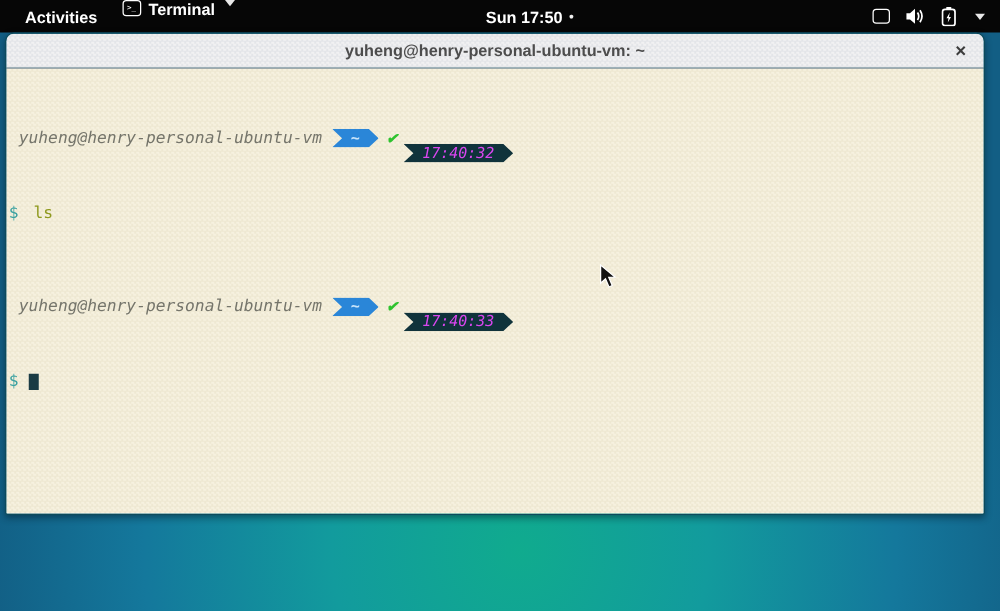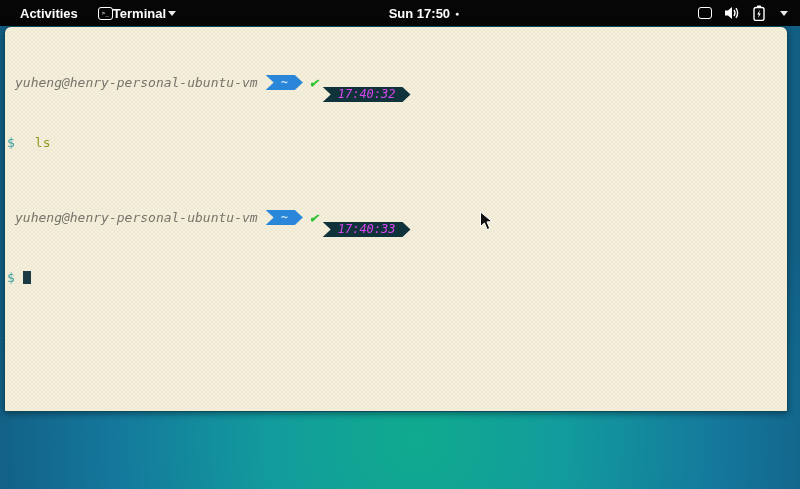--- a/index.html
+++ b/index.html
@@ -12,21 +12,21 @@
   }
 
   
   .topbar {
     position:absolute; left:0; top:0; width:800px; height:26px;
     background:#060606; color:#fff; display:flex; align-items:center;
     font-size:13px;
   }
   .topbar-left { display:flex; align-items:center; height:100%;margin-left:8px; }
   .activities { padding:0 12px; font-weight:600; height:100%; display:flex; align-items:center; cursor:pointer; }
-  .appmenu { display:flex; align-items:center; gap:0; padding:0 8px; height:100%; cursor:pointer; }
+  .appmenu { display:flex; gap:6px; padding:0 8px; height:100%; cursor:pointer; }
   .term-icon {
     width:15px; height:13px; border:1.5px solid #fff; border-radius:3px;
     display:flex; align-items:center; justify-content:center;
     font-family:"DejaVu Sans Mono", monospace; font-size:6px; line-height:1; color:#fff;
     letter-spacing:0;
   }
   .appmenu-label { font-weight:700; }
   .chevron-down {
     width:0; height:0; border-left:4px solid transparent; border-right:4px solid transparent;
     border-top:5px solid #e8e8e8; display:inline-block; margin-left:2px;
@@ -72,21 +72,21 @@
   .pl-seg {
     display:inline-flex; align-items:center; justify-content:center;
     height:15px; padding:0 15px;
     clip-path:polygon(0 0, calc(100% - 8px) 0, 100% 50%, calc(100% - 8px) 100%, 0 100%, 8px 50%);
     font-size:12px;
   }
   .seg-cwd { background:#2a86d8; color:#c8e4fa; margin-left:8px; font-weight:700; }
   .seg-time { background:#10333b; color:#d946ef;margin-top:24px; }
   .check-mark { color:#2ec32e; font-weight:700; margin:0 5px 0 7px; font-size:13px; }
   .dollar { color:#3aa1a1; }
-  .cmd-text { color:#8f9a20; margin-left:20px; }
+  .cmd-text { color:#8f9a20; margin-left:12px; }
   .dir-list { color:#2fa0a0; }
   .block-cursor { display:inline-block; width:8px; height:13px; background:#1a3b44; margin-left:8px; }
 
   
   .screen-glyph { width:14px; height:12px; border:1.5px solid #fff; border-radius:3px; }
 
   
   .mouse { position:absolute; left:479px; top:211px; pointer-events:none; }
 </style>
 </head>
@@ -123,20 +123,24 @@
         <rect x="4" y="0.5" width="4" height="2" rx="0.5" fill="#fff"></rect>
         <rect x="1" y="2.5" width="10" height="13" rx="2" fill="none" stroke="#fff" stroke-width="1.4"></rect>
         <polygon points="6.8,5 4.2,9.5 5.8,9.5 5.2,13 7.8,8.5 6.2,8.5" fill="#fff"></polygon>
       </svg>
     </span>
     <span class="chevron-down"></span>
   </div>
 </div>
 
 <div class="window">
+  <div class="titlebar">
+    <span>yuheng@henry-personal-ubuntu-vm: ~</span>
+    <span class="close-btn">×</span>
+  </div>
   <div class="content">
 
     <div class="line prompt-line">
       <span class="user-host">yuheng@henry-personal-ubuntu-vm</span>
       <span class="pl-seg seg-cwd">~</span>
       <span class="check-mark">✔</span>
       <span class="pl-seg seg-time">17:40:32</span>
     </div>
 
     <div class="line">

